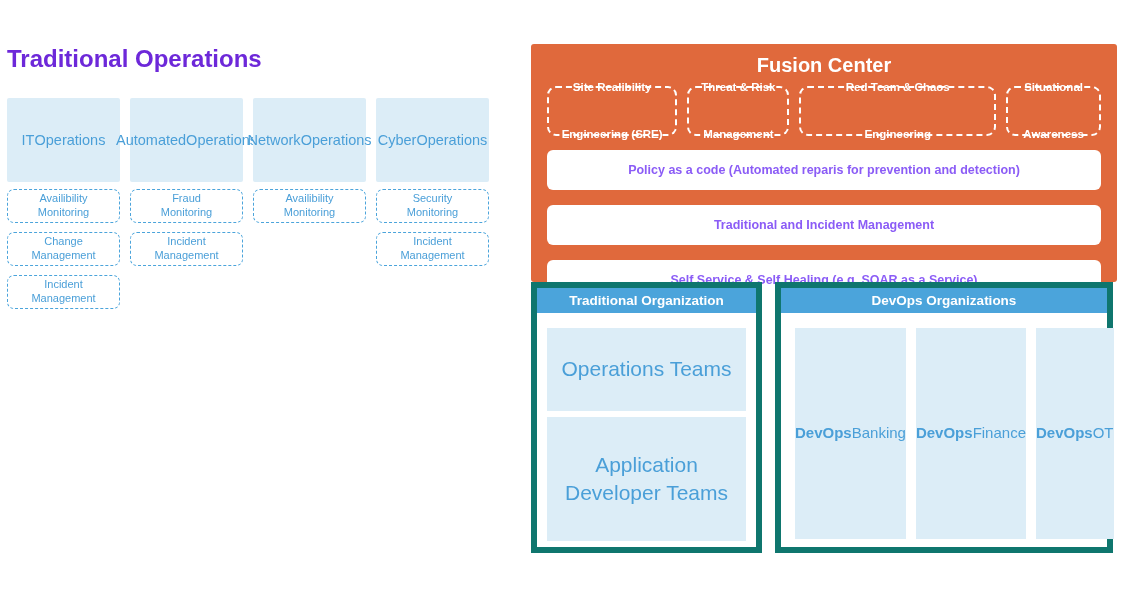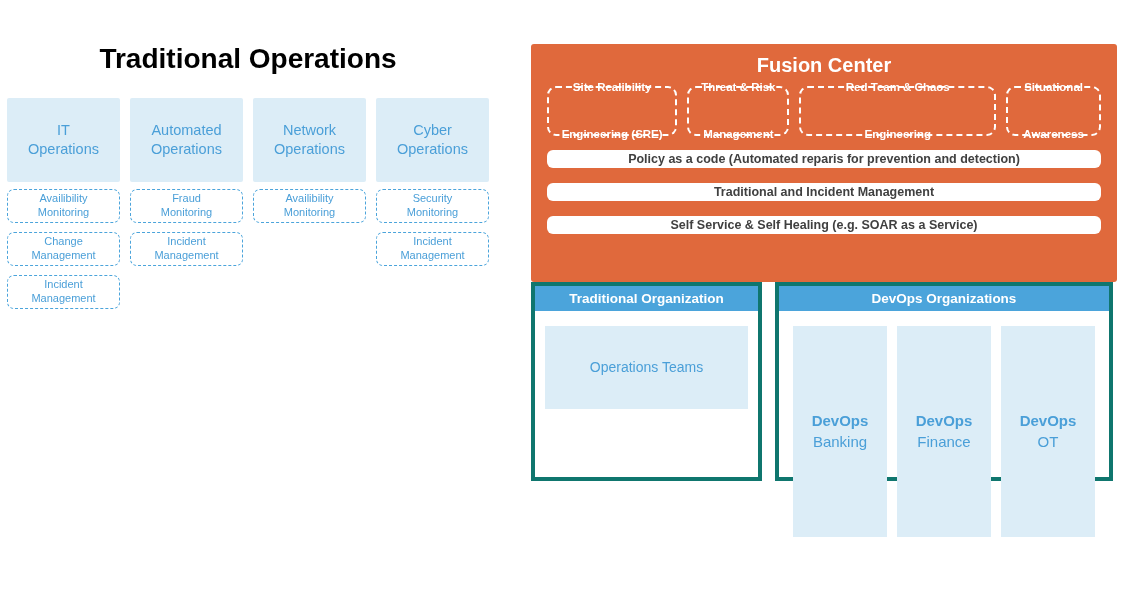--- a/index.html
+++ b/index.html
@@ -5,28 +5,28 @@
   html, body { margin:0; padding:0; background:#ffffff; }
   body {
     width:1135px; height:600px; position:relative; overflow:hidden;
     font-family:"Liberation Sans", sans-serif;
     -webkit-font-smoothing:antialiased;
   }
 
   
   .trad-ops { position:absolute; left:7px; top:47px; width:482px; }
   .trad-title {
-    text-align:center; font-size:28px; font-weight:700;
-    color:#000000; line-height:24px;
+    text-align:left; font-size:24px; font-weight:700;
+    color:#6d28d9; line-height:24px;
   }
   .ops-columns { display:flex; gap:10px; margin-top:27px; }
   .ops-col { flex:1; display:flex; flex-direction:column; min-width:0; }
   .ops-box {
     height:84px; background:#DCEDF7; border-radius:2px;
-    display:flex; flex-direction:column; align-items:center; justify-content:center;
+    display:flex; align-items:center; justify-content:center;
     color:#4A9FD8; font-size:14.5px; line-height:1.3; text-align:center;
   }
   .chips { margin-top:7px; display:flex; flex-direction:column; gap:9px; }
   .chip {
     height:34px; border:1.5px dashed #4BA4DB; border-radius:7px; box-sizing:border-box;
     display:flex; flex-direction:column; align-items:center; justify-content:center;
     color:#4A9FD8; font-size:11px; line-height:1.25; text-align:center;
   }
 
   
@@ -41,50 +41,50 @@
   .fusion-caps { display:flex; gap:10px; margin-top:9px; }
   .cap {
     border:2px dashed #ffffff; border-radius:9px; height:50px; box-sizing:border-box;
     display:flex; flex-direction:column; align-items:center; justify-content:center;
     color:#ffffff; font-weight:700; font-size:11.5px; line-height:1.3; text-align:center;
     padding:0 4px;
     gap:32px;
   }
   .cap1 { flex:1.30 1 0; } .cap2 { flex:0.99 1 0; } .cap3 { flex:0.91 1 0; } .cap4 { flex:2.03 1 0; }
   .svc {
-    background:#ffffff; border-radius:6px; height:18px; margin-top:15px;
+    background:#ffffff; border-radius:6px; height:40px; margin-top:15px;
     display:flex; align-items:center; justify-content:center;
-    color:#404040; font-weight:700; font-size:12.5px; text-align:center;
+    color:#8b5cf6; font-weight:700; font-size:12.5px; text-align:center;
   }
   .svc.first { margin-top:14px; }
 
   
   .org-panel {
-    position:absolute; top:282px; height:199px; box-sizing:border-box;
-    border:4px solid #0f766e; background:#ffffff;
+    position:absolute; top:282px; height:271px; box-sizing:border-box;
+    border:6px solid #0f766e; background:#ffffff;
   }
   .org-trad { left:531px; width:231px; }
   .org-devops { left:775px; width:338px; }
   .org-header {
     height:25px; background:#4BA4DB; color:#ffffff; font-weight:700; font-size:13.5px;
     display:flex; align-items:center; justify-content:center;
   }
   .org-trad .org-body { padding:15px 10px 14px; display:flex; flex-direction:column; gap:6px; }
   .team-box {
     background:#DCEDF7; display:flex; align-items:center; justify-content:center;
-    color:#4A9FD8; font-size:14px; line-height:1.35; text-align:center;
+    color:#4A9FD8; font-size:21px; line-height:1.35; text-align:center;
   }
   .team-box.t1 { height:83px; }
   .team-box.t2 { height:124px; }
   .team-box .wrap { display:inline-block; max-width:172px; }
 
   .org-devops .org-body { padding:15px 14px 16px; display:flex; gap:10px; }
   .devops-col {
     flex:1; background:#DCEDF7; height:211px;
-    display:flex; flex-direction:column; align-items:center; justify-content:center;
+    display:flex; flex-direction:row; align-items:center; justify-content:center;
     color:#4A9FD8; font-size:15px; line-height:1.35; text-align:center;
   }
   .devops-col .b { font-weight:700; }
   .line { display:block; }
 </style>
 </head>
 <body>
 
 <div class="trad-ops">
   <div class="trad-title">Traditional Operations</div>
@@ -187,20 +187,23 @@
   <div class="svc first">Policy as a code (Automated reparis for prevention and detection)</div>
   <div class="svc">Traditional and Incident Management</div>
   <div class="svc">Self Service &amp; Self Healing (e.g. SOAR as a Service)</div>
 </div>
 
 <div class="org-panel org-trad">
   <div class="org-header">Traditional Organization</div>
   <div class="org-body">
     <div class="team-box t1">
       <span class="wrap">Operations Teams</span>
+    </div>
+    <div class="team-box t2">
+      <span class="wrap">Application Developer Teams</span>
     </div>
   </div>
 </div>
 
 <div class="org-panel org-devops">
   <div class="org-header">DevOps Organizations</div>
   <div class="org-body">
     <div class="devops-col">
       <span class="b line">DevOps</span>
       <span class="line">Banking</span>

